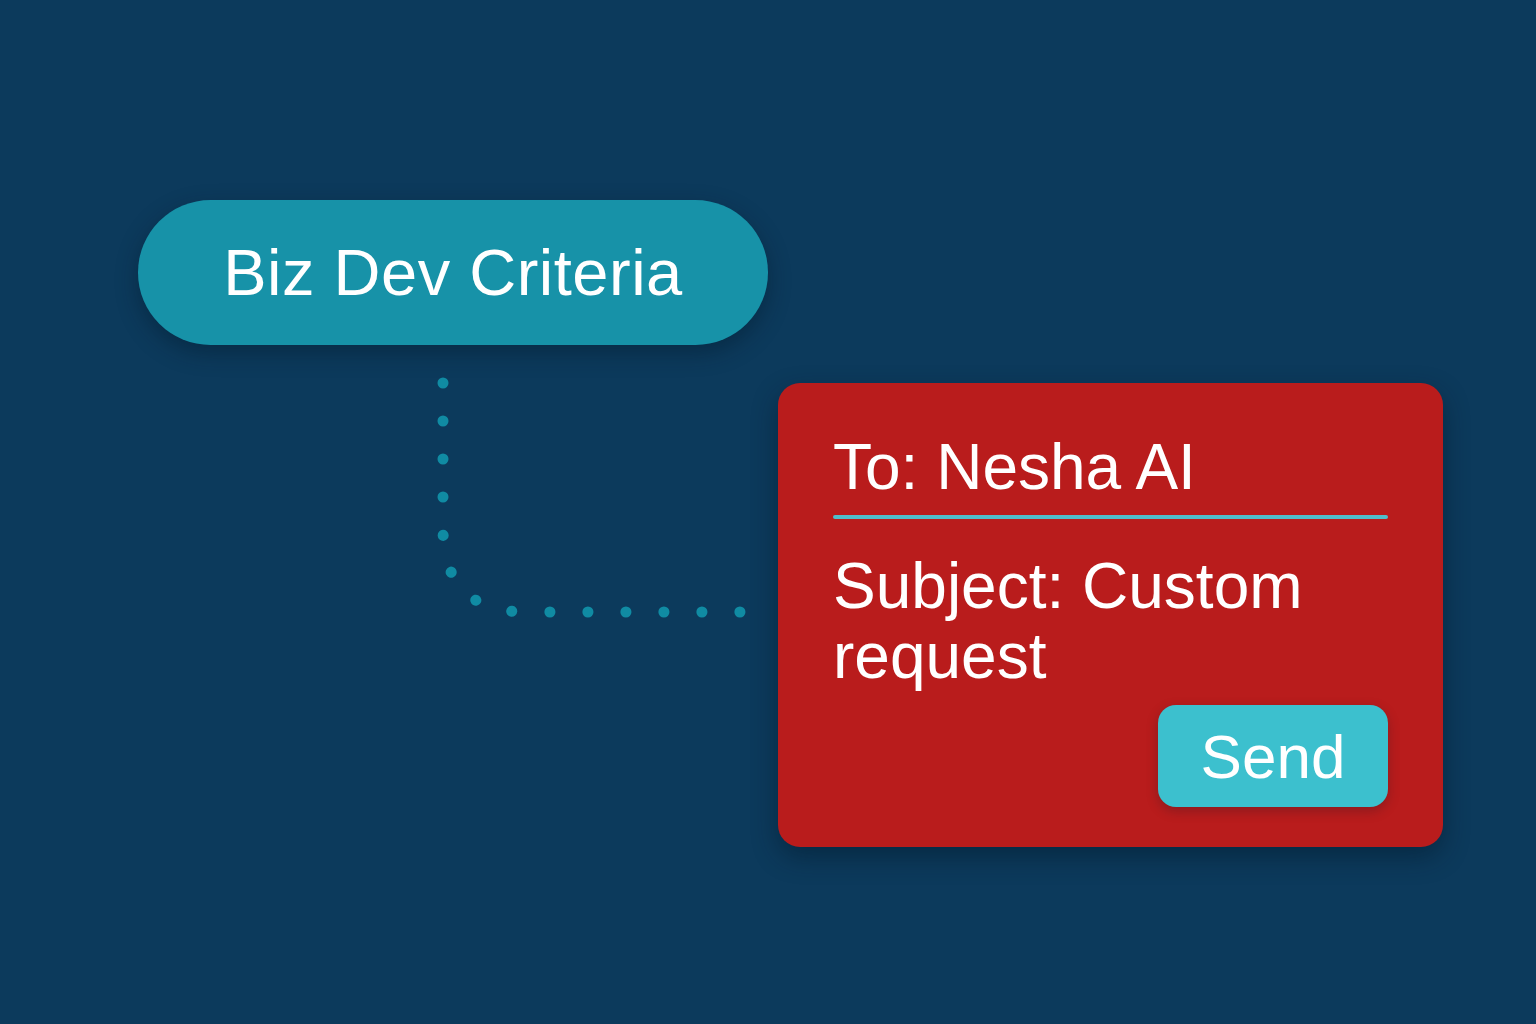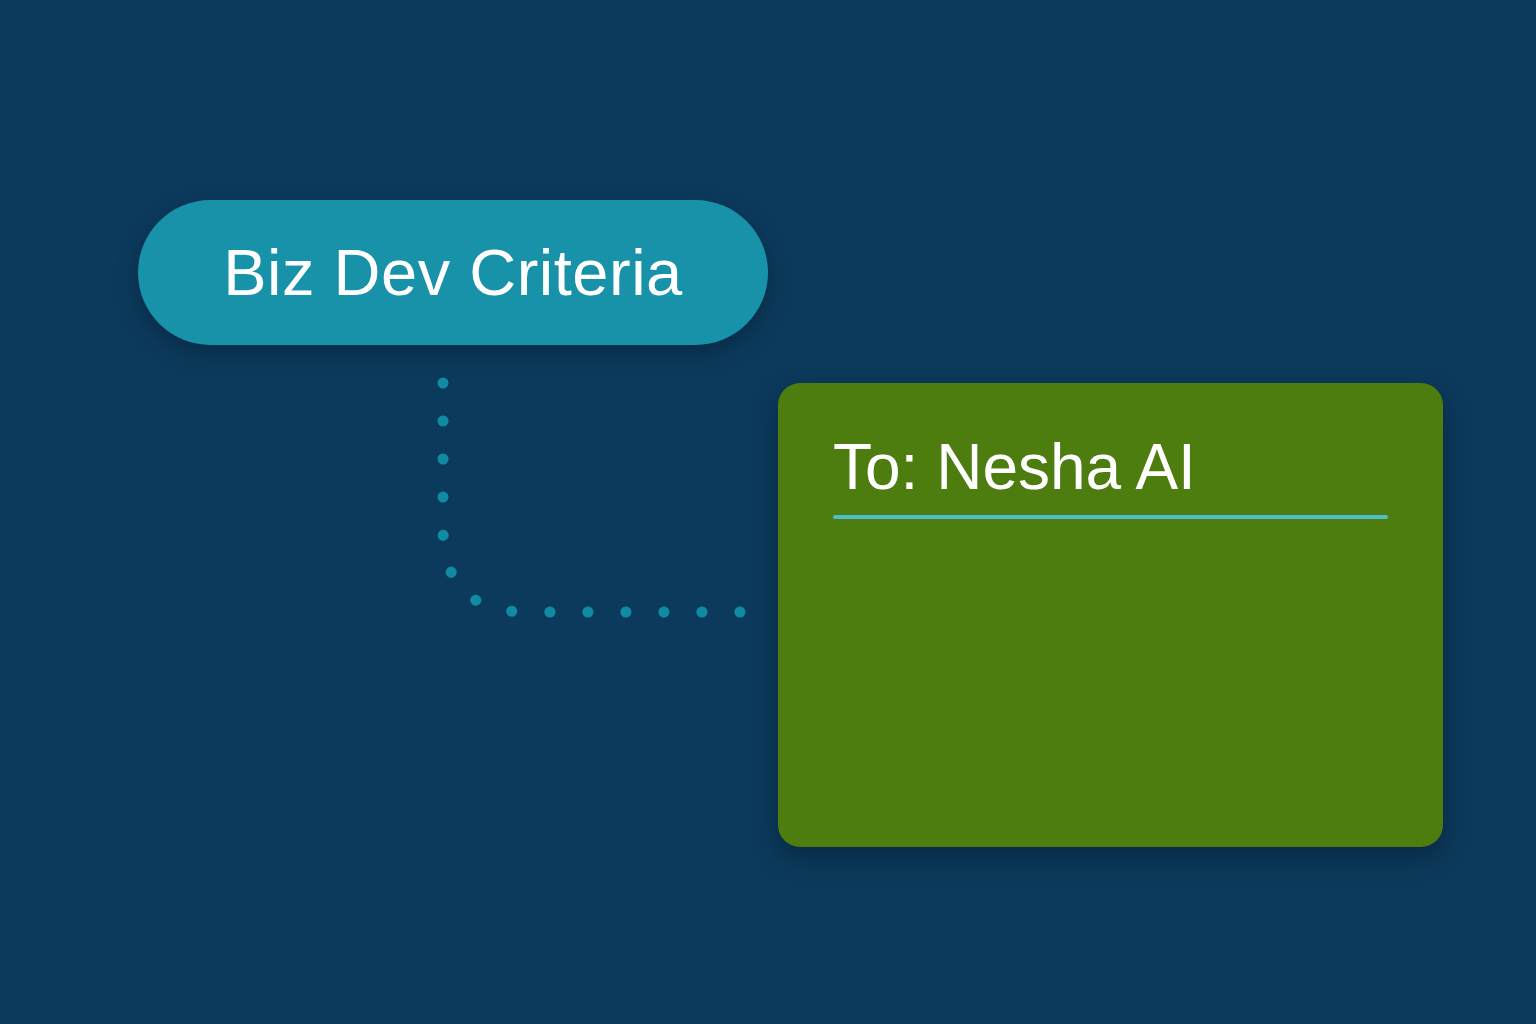--- a/index.html
+++ b/index.html
@@ -50,21 +50,21 @@
   }
 
   
   .card {
     position: absolute;
     left: 778px;
     top: 383px;
     width: 665px;
     height: 464px;
     box-sizing: border-box;
-    background: #4d7c0f;
+    background: #b91c1c;
     border-radius: 22px;
     padding: 48px 55px;
     box-shadow: 0 10px 26px rgba(3, 22, 38, 0.45);
   }
   .card .to-line {
     font-size: 64px;
     font-weight: 500;
     line-height: 72px;
     white-space: nowrap;
   }
@@ -112,15 +112,19 @@
     <span>Biz Dev Criteria</span>
   </div>
 
   <svg class="connector" viewBox="0 0 1536 1024" xmlns="http://www.w3.org/2000/svg" aria-hidden="true">
     <path d="M443 383 L443 528 Q443 612 527 612 L746 612" fill="none" stroke="#108BA3" stroke-width="11" stroke-linecap="round" stroke-dasharray="0.1 37.9"></path>
   </svg>
 
   <div class="card">
     <div class="to-line">To: Nesha AI</div>
     <div class="divider"></div>
+    <div class="subject-line">Subject: Custom request</div>
+    <button class="send-btn">
+      <span>Send</span>
+    </button>
   </div>
 
 </div>
 
 </body></html>

